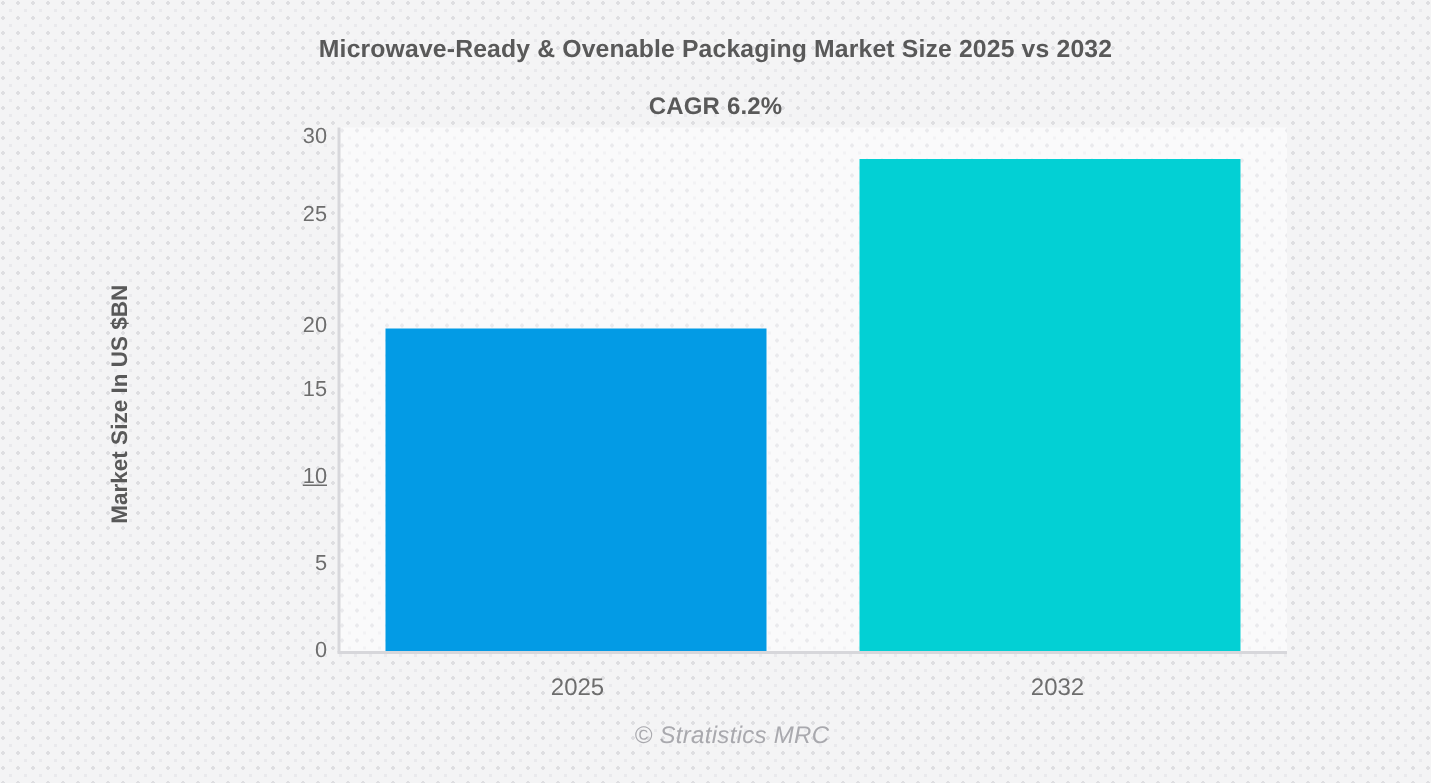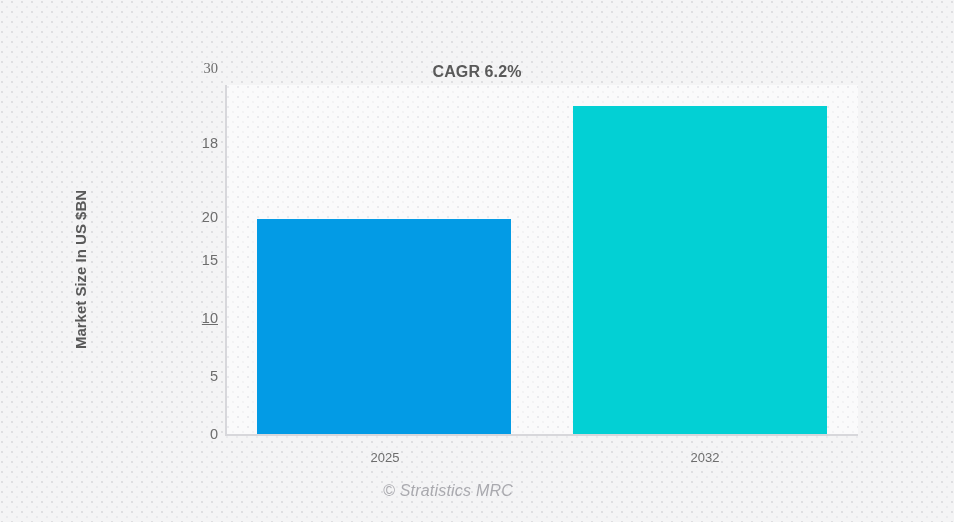--- a/index.html
+++ b/index.html
@@ -124,57 +124,59 @@
     position: absolute;
     left: 226px;
     top: 85px;
     width: 632px;
     height: 349px;
   }
 
   .x-tick-label {
     position: absolute;
     top: 450px;
-    font-size: 13px;
+    font-size: 16px;
     color: #6d6d6d;
     text-align: left;
     transform: translateX(-50%);
     white-space: nowrap;
   }
 
   .footer-credit {
     position: absolute;
     left: 0;
     top: 482px;
     width: 896px;
     text-align: center;
     font-size: 16px;
     font-style: italic;
     color: #a9a9ae;
     letter-spacing: 0.2px;
+    padding-left: 40px;
   }
 </style>
 </head>
 <body>
 
 <div class="canvas">
 
+  <div class="chart-title">Microwave-Ready &amp; Ovenable Packaging Market Size 2025 vs 2032</div>
 
   <div class="cagr-label">CAGR 6.2%</div>
 
   <div class="plot-area"></div>
 
   <div class="axis-y-line"></div>
   <div class="axis-x-line"></div>
 
   <div class="y-axis-title">Market Size In US $BN</div>
 
   <div class="y-ticks">
-    <div class="y-tick-label" style="top:68px;font-family:Liberation Serif, serif;">30</div>
-    <div class="y-tick-label" style="top:143px;">18</div>
+    <div class="y-tick-label" style="top:91px;">30</div>
+    <div class="y-tick-label" style="top:143px;">25</div>
     <div class="y-tick-label" style="top:217px;">20</div>
     <div class="y-tick-label" style="top:260px;">15</div>
     <div class="y-tick-label" style="top:318px;text-decoration:underline;">10</div>
     <div class="y-tick-label" style="top:376px;">5</div>
     <div class="y-tick-label" style="top:434px;">0</div>
   </div>
 
   <div class="bars-layer">
     <div class="bar" id="bar-0" style="height: 215.217px; width: 254px; left: 31px; background-color: rgb(3, 155, 229);"></div>
     <div class="bar" id="bar-1" style="height: 328.06px; width: 254px; left: 347px; background-color: rgb(3, 208, 212);"></div>

